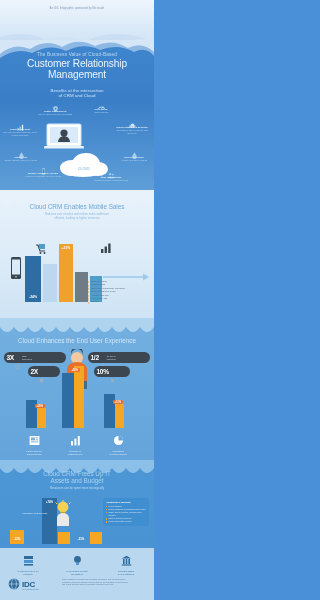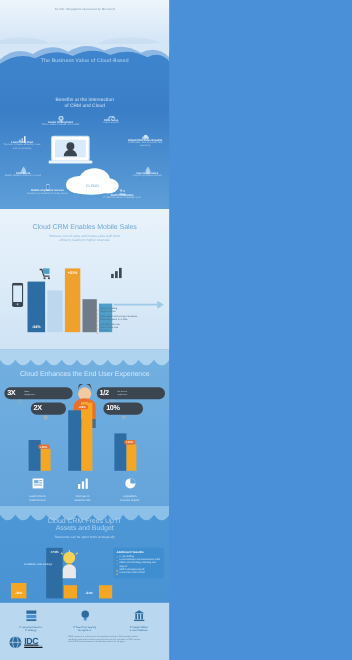--- a/index.html
+++ b/index.html
@@ -101,21 +101,21 @@
     content: ""; position: absolute; left: 0; top: 1px;
     width: 1.2px; height: 1.2px; background: #f5a623; border-radius: 50%;
   }
 
   
   .foot-ico { position: absolute; text-align: center; width: 44px; }
   .foot-ico .ft { font-size: 2.2px; line-height: 2.8px; color: #2f6c9e; }
   .legal {
     position: absolute; font-size: 1.9px; line-height: 2.6px; color: #5d7f9c;
   }
-  .idc-wrap { position: absolute; display: flex; align-items: flex-start; gap: 2px; text-decoration: underline; }
+  .idc-wrap { position: absolute; display: flex; align-items: flex-end; gap: 2px; }
   .idc-txt { font-size: 8px; font-weight: bold; color: #1f5c8f; letter-spacing: -.3px; }
   .idc-sub { font-size: 1.5px; color: #4a7ba5; }
 </style>
 </head>
 <body>
 
 <div id="infographic">
 
   <div class="sec" id="sec-top">
     <svg width="154" height="48">
@@ -128,20 +128,24 @@
   <div class="kicker">An IDC Infographic sponsored by Microsoft</div>
 
   <div class="sec" id="sec-hero">
     <svg width="154" height="150" style="position:absolute;top:0;left:0">
       <path d="M0,14 Q14,2 30,9 Q46,-2 62,7 Q78,-3 95,6 Q112,-2 128,8 Q142,1 154,12 L154,0 L0,0 Z" fill="#dceaf8"></path>
       <path d="M0,18 Q16,7 32,13 Q50,3 66,11 Q84,2 100,10 Q118,3 134,12 Q146,6 154,16 L154,0 L0,0 Z" fill="#cfe2f5" opacity=".55"></path>
     </svg>
   </div>
 
   <div class="hero-pre">The Business Value of Cloud-Based</div>
+  <div class="hero-title">
+    <div>Customer Relationship</div>
+    <div>Management</div>
+  </div>
   <div class="hero-sub">
     <div>Benefits at the intersection</div>
     <div>of CRM and Cloud</div>
   </div>
 
   <div class="bnode" style="left:36px; top:100px;">
     <div class="bico">
       <svg viewBox="0 0 20 20" width="9" height="9">
           <path d="M13 3 C16 5 16 10 13 13 L10 16 L7 13 C4 10 4 5 7 3 Z" fill="#a8cdec"></path>
           <circle cx="10" cy="8" r="2" fill="#3f86cf"></circle>

